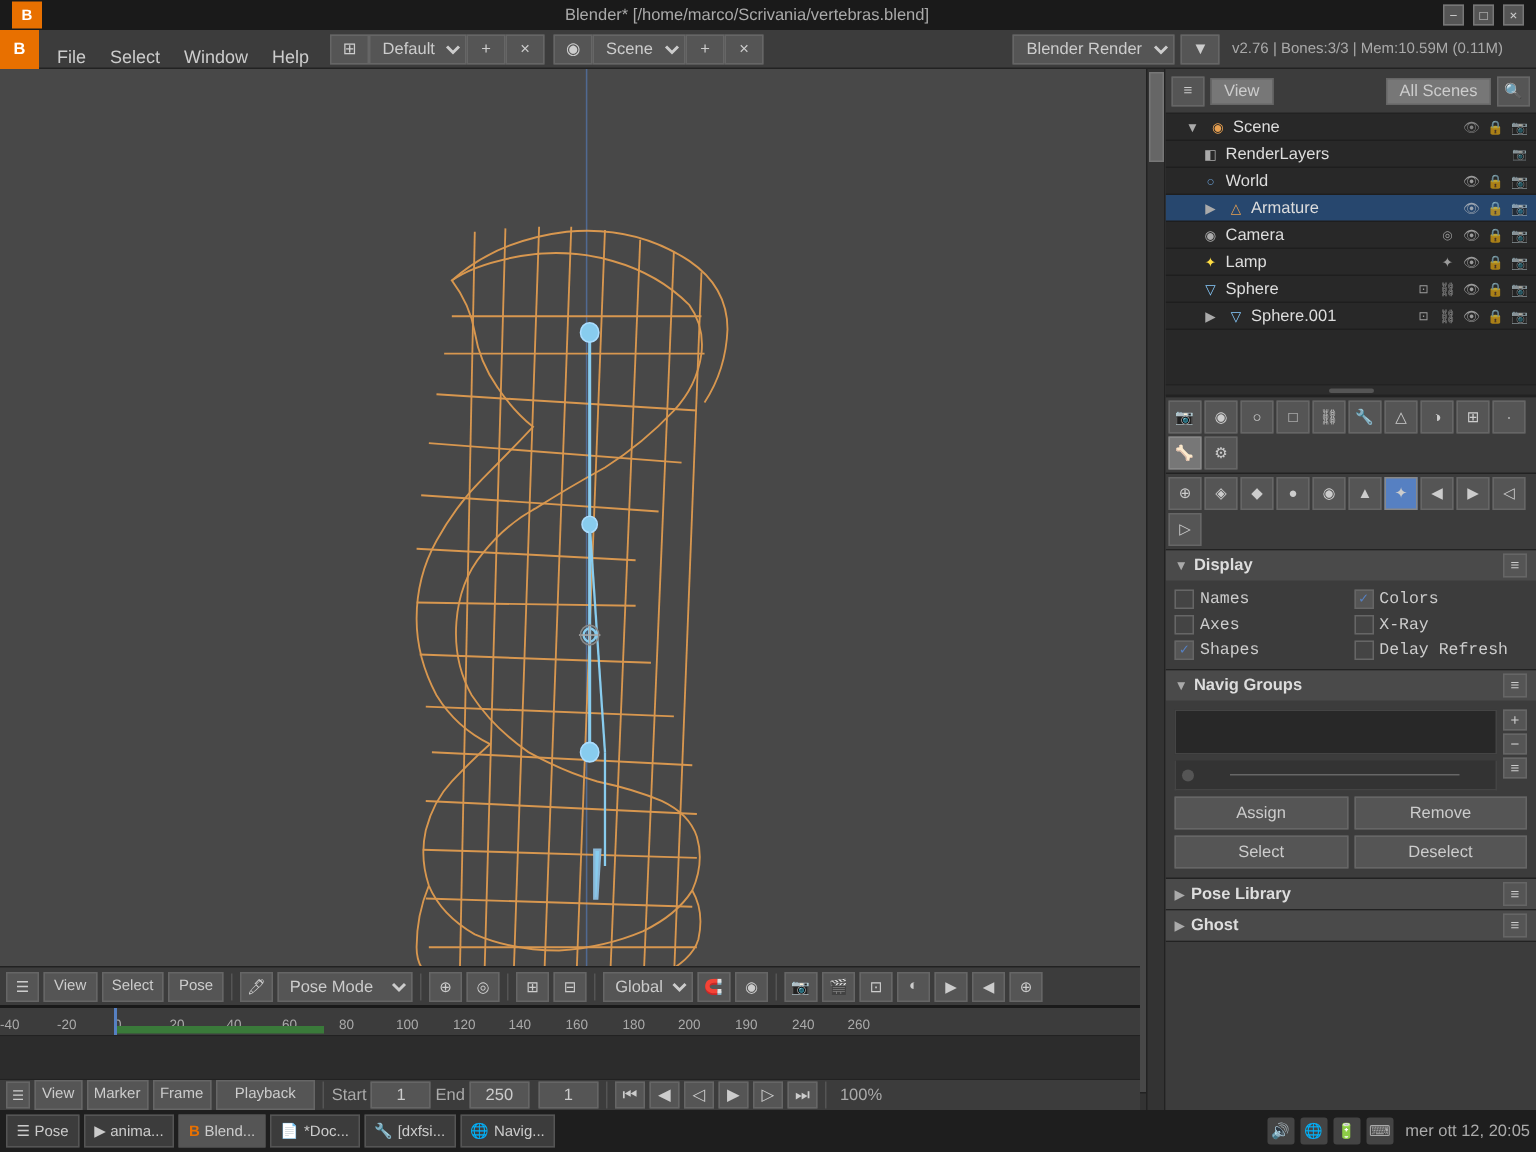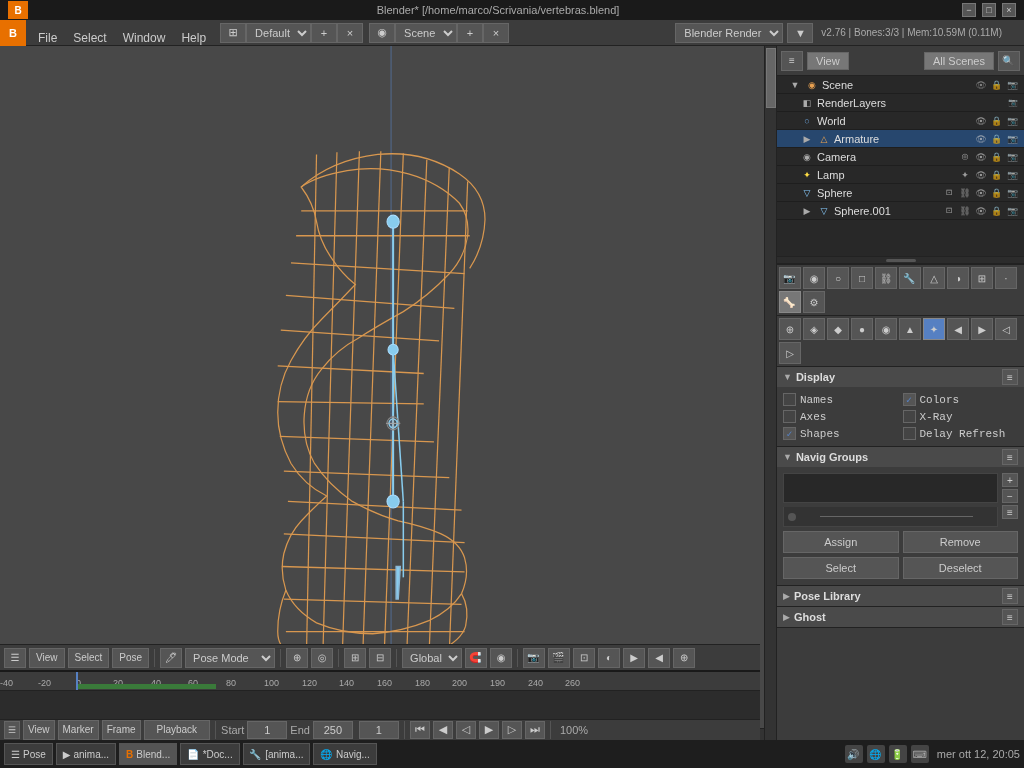--- a/index.html
+++ b/index.html
@@ -740,21 +740,21 @@
   <div class="task-btn active">
     <span style="color:#e87000;font-weight:bold;">B</span>
     <span>Blend...</span>
   </div>
   <div class="task-btn">
     <span>📄</span>
     <span>*Doc...</span>
   </div>
   <div class="task-btn">
     <span>🔧</span>
-    <span>[anima...</span>
+    <span>[dxfsi...</span>
   </div>
   <div class="task-btn">
     <span>🌐</span>
     <span>Navig...</span>
   </div>
 
   <div class="taskbar-time">
     <div class="taskbar-icons">
       <div class="taskbar-icon">🔊</div>
       <div class="taskbar-icon">🌐</div>

